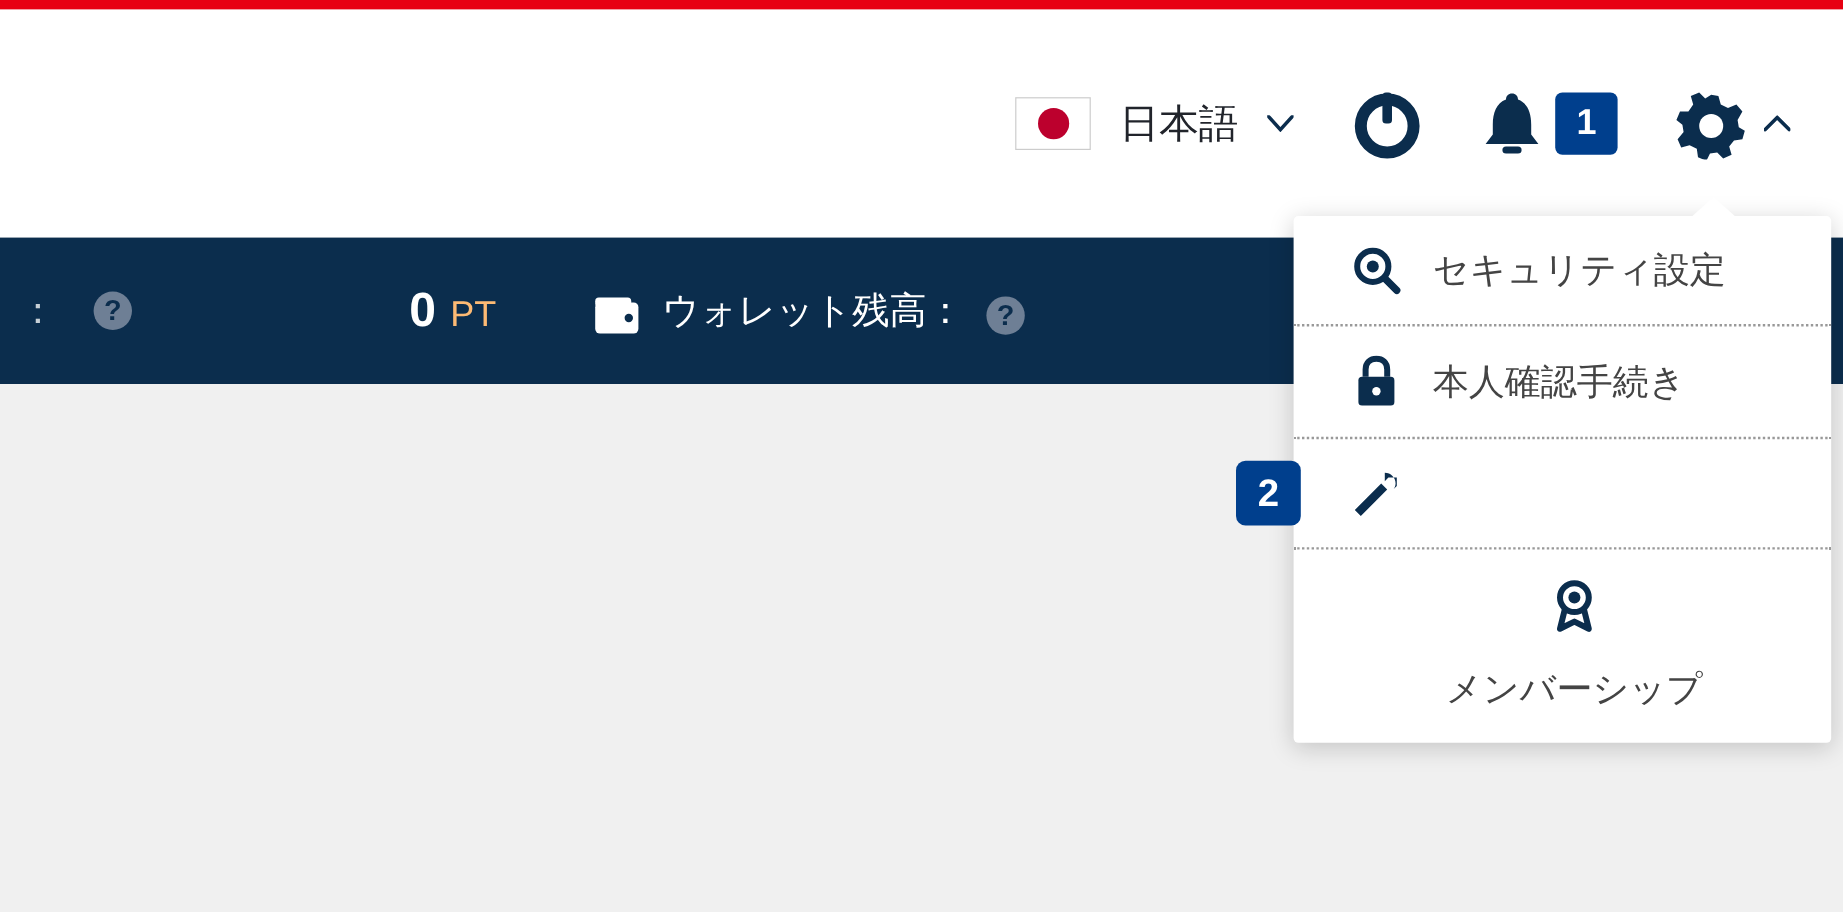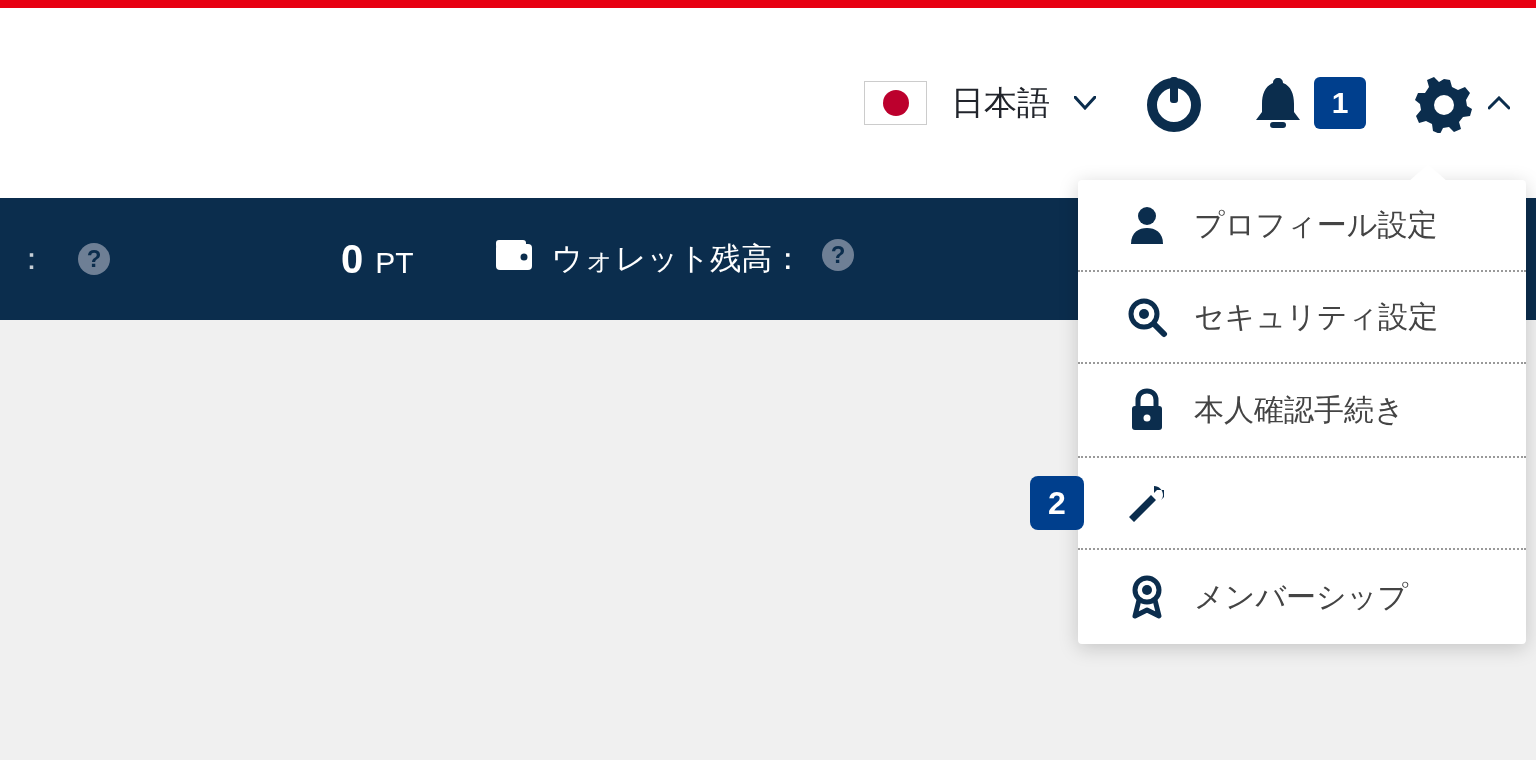--- a/index.html
+++ b/index.html
@@ -16,21 +16,21 @@
     background: #e70012;
     width: 100%;
   }
   .header {
     background: #fff;
     height: 190px;
     width: 100%;
     display: flex;
     align-items: center;
     justify-content: flex-end;
-    padding-right: 26px;
+    padding-right: 44px;
   }
   .header-right {
     display: flex;
     align-items: center;
     gap: 48px;
   }
   .lang-block {
     display: flex;
     align-items: center;
     gap: 24px;
@@ -122,27 +122,27 @@
     align-items: baseline;
     gap: 12px;
     margin-left: 230px;
   }
   .pt-num {
     color: #fff;
     font-size: 40px;
     font-weight: 700;
   }
   .pt-label {
-    color: #ffffff;
+    color: #fdba74;
     font-size: 30px;
     font-weight: 400;
   }
   .wallet-group {
     display: flex;
-    align-items: flex-start;
+    align-items: flex-end;
     gap: 18px;
     margin-left: 80px;
   }
   .wallet-icon { display: inline-flex; }
   .wallet-label { color: #fff; font-size: 31px; }
 
   .dropdown {
     position: absolute;
     top: 180px;
     right: 10px;
@@ -163,21 +163,21 @@
   }
   .menu-item {
     display: flex;
     align-items: center;
     gap: 26px;
     padding: 24px 28px 24px 48px;
     border-bottom: 2px dotted #999;
     cursor: pointer;
     position: relative;
   }
-  .menu-item:last-child { border-bottom: none; }
+  .menu-item:last-child { border-bottom: none; flex-direction: column; }
   .menu-icon {
     width: 42px;
     display: flex;
     align-items: center;
     justify-content: center;
     color: #0b2d4d;
   }
   .menu-label {
     font-size: 30px;
     color: #444;
@@ -290,29 +290,20 @@
           <text x="17" y="25" font-size="24" font-weight="700" text-anchor="middle" fill="#0b2d4d">?</text>
         </svg>
     </span>
   </div>
 </div>
 
 <div class="content"></div>
 
 <div class="dropdown">
 
-  <div class="menu-item">
-    <span class="menu-icon">
-      <svg width="40" height="42" viewBox="0 0 40 42">
-          <circle cx="20" cy="12" r="9" fill="#0b2d4d"></circle>
-          <path d="M4 40 C4 28 12 24 20 24 C28 24 36 28 36 40 Z" fill="#0b2d4d"></path>
-        </svg>
-    </span>
-    <span class="menu-label">プロフィール設定</span>
-  </div>
 
   <div class="menu-item">
     <span class="menu-icon">
       <svg width="42" height="42" viewBox="0 0 42 42">
           <circle cx="18" cy="18" r="13" stroke="#0b2d4d" stroke-width="5" fill="none"></circle>
           <circle cx="18" cy="18" r="5" fill="#0b2d4d"></circle>
           <line x1="28" y1="28" x2="38" y2="38" stroke="#0b2d4d" stroke-width="6" stroke-linecap="round"></line>
         </svg>
     </span>
     <span class="menu-label">セキュリティ設定</span>

